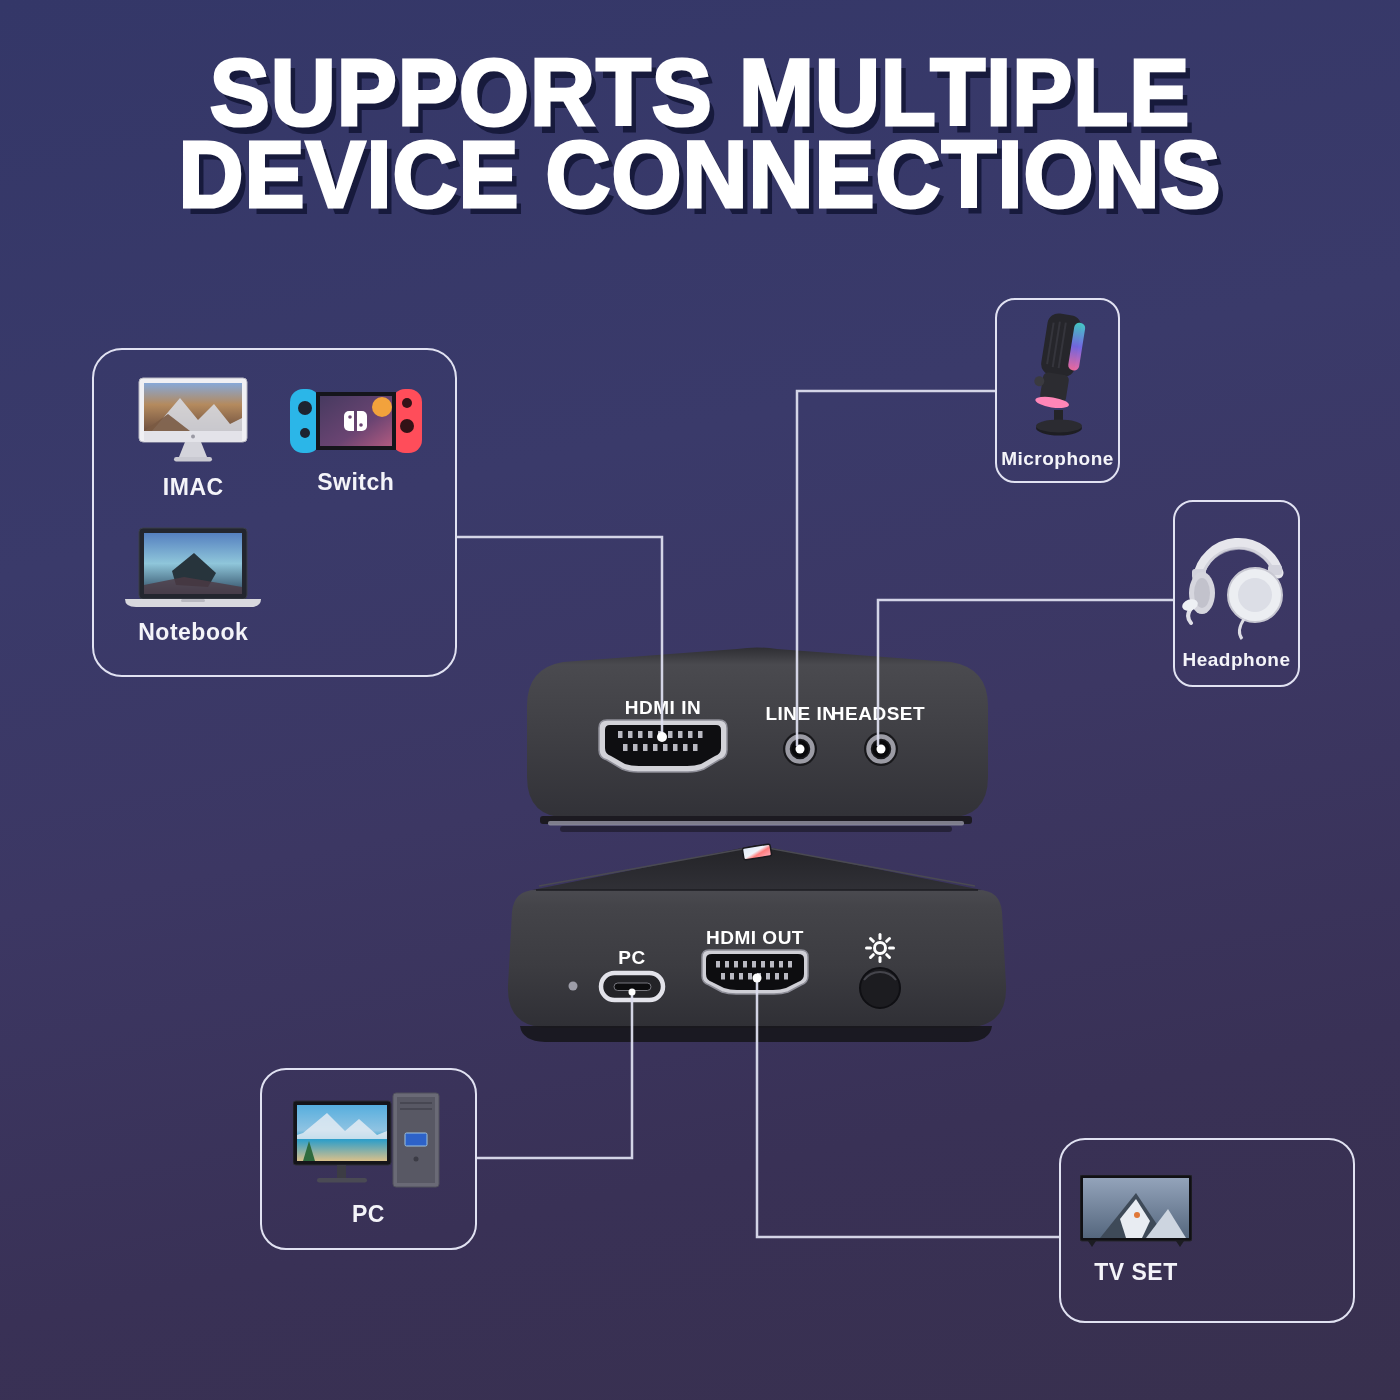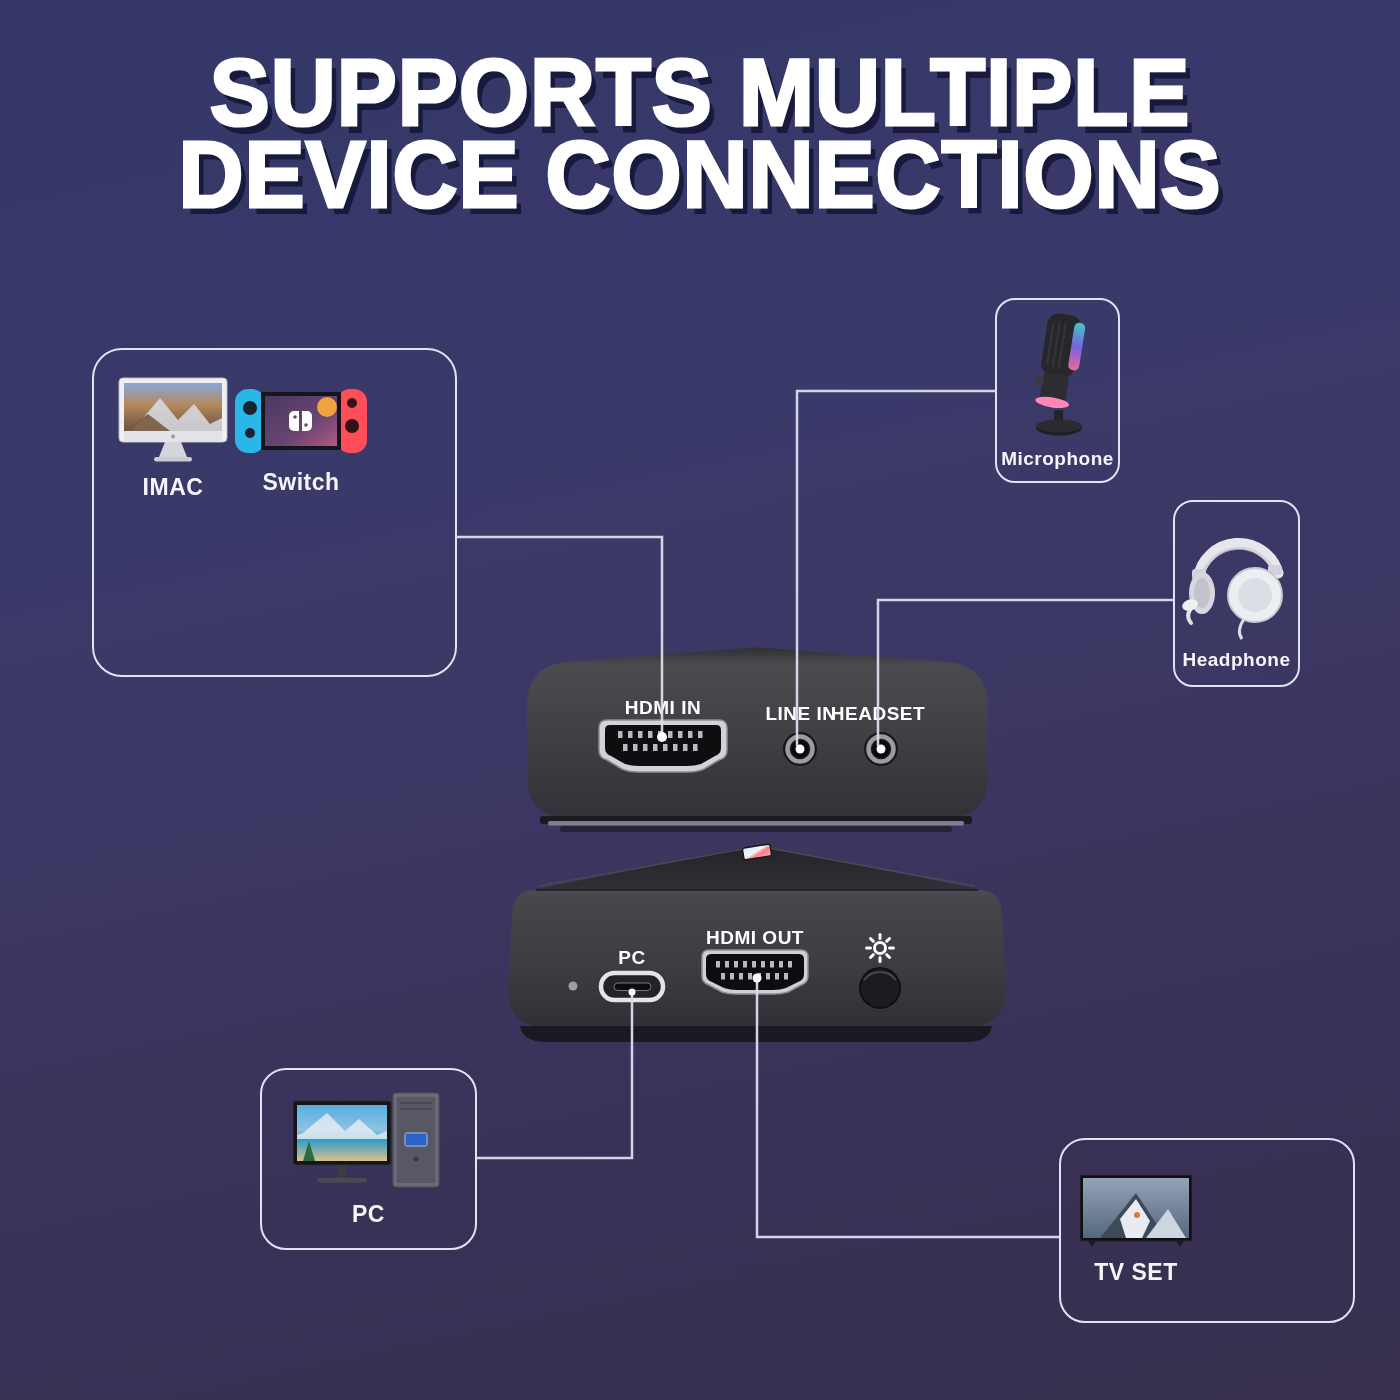--- a/index.html
+++ b/index.html
@@ -25,21 +25,21 @@
     position:absolute;border:2.5px solid #e1e2f2;border-radius:28px;
     display:flex;flex-direction:column;align-items:center;justify-content:center;
     box-sizing:border-box;
   }
   .dev-box .cell{display:flex;flex-direction:column;align-items:center;justify-content:center;}
   .dev-label{
     color:#f4f4f9;font-size:23px;font-weight:bold;letter-spacing:0.5px;margin-top:8px;
     text-align:center;white-space:nowrap;
   }
   .dev-label.small{font-size:19px;}
-  .grid2x2{display:grid;grid-template-columns:1fr 1fr 1fr 1fr;grid-template-rows:1fr 1fr;width:100%;height:100%;padding:14px 18px;box-sizing:border-box;}
+  .grid2x2{display:grid;grid-template-columns:1fr 1fr;grid-template-rows:1fr 1fr;width:100%;height:100%;padding:14px 18px;box-sizing:border-box;}
   .row2{display:grid;grid-template-columns:1fr 1fr;width:100%;height:100%;padding:4px 4px;box-sizing:border-box;}
 </style>
 </head>
 <body>
 
 <div class="canvas">
 
   <svg class="abs" width="1400" height="1400" viewBox="0 0 1400 1400">
     <defs>
       <linearGradient id="gTop" x1="0" y1="646" x2="0" y2="833" gradientUnits="userSpaceOnUse">
@@ -231,20 +231,38 @@
           <circle cx="118" cy="22" r="5" fill="#331216"></circle>
           <g fill="#ffffff">
             <path d="M60,30 h5 a0,0 0 0 1 0,0 v20 h-5 a5,5 0 0 1 -5,-5 v-10 a5,5 0 0 1 5,-5 Z"></path>
             <circle cx="61" cy="36" r="1.8" fill="#6a4472"></circle>
             <path d="M68,30 h5 a5,5 0 0 1 5,5 v10 a5,5 0 0 1 -5,5 h-5 Z"></path>
             <circle cx="72" cy="44" r="1.8" fill="#6a4472"></circle>
           </g>
         </svg>
         <div class="dev-label">Switch</div>
       </div>
+      <div class="cell">
+        <svg width="138" height="84" viewBox="0 0 138 84">
+          <defs>
+              <linearGradient id="nbScr" x1="0" y1="0" x2="0" y2="1">
+            <stop offset="0" stop-color="#5580c0"></stop>
+                <stop offset="0.5" stop-color="#8fc6da"></stop>
+                <stop offset="1" stop-color="#2e4a62"></stop>
+          </linearGradient>
+            </defs>
+          <rect x="15" y="1" width="108" height="71" rx="4" fill="#23262f" stroke="#3a3e48"></rect>
+          <rect x="20" y="6" width="98" height="61" fill="url(#nbScr)"></rect>
+          <polygon points="48,44 70,26 92,46 84,60 52,58" fill="#27343c"></polygon>
+          <polygon points="20,58 60,50 118,60 118,67 20,67" fill="#4e3a44" opacity="0.8"></polygon>
+          <path d="M1,72 L137,72 Q137,80 126,80 L12,80 Q1,80 1,72 Z" fill="#d8d8de"></path>
+          <rect x="57" y="72" width="24" height="3" rx="1.5" fill="#b8b8c0"></rect>
+        </svg>
+        <div class="dev-label">Notebook</div>
+      </div>
     </div>
   </div>
 
   <div class="dev-box" style="left:1173px;top:500px;width:127px;height:187px;border-radius:20px;">
     <svg width="110" height="124" viewBox="0 0 110 124">
       <path d="M16,62 A41,41 0 0 1 96,56" stroke="#e6e6ec" stroke-width="11" fill="none" stroke-linecap="round"></path>
       <path d="M20,60 A38,38 0 0 1 92,55" stroke="#c9c9d4" stroke-width="3" fill="none" opacity="0.7"></path>
       <rect x="10" y="52" width="14" height="10" rx="3" fill="#d2d2dc"></rect>
       <rect x="86" y="48" width="14" height="10" rx="3" fill="#d2d2dc"></rect>
       <ellipse cx="20" cy="76" rx="13" ry="21" fill="#d6d6de"></ellipse>

